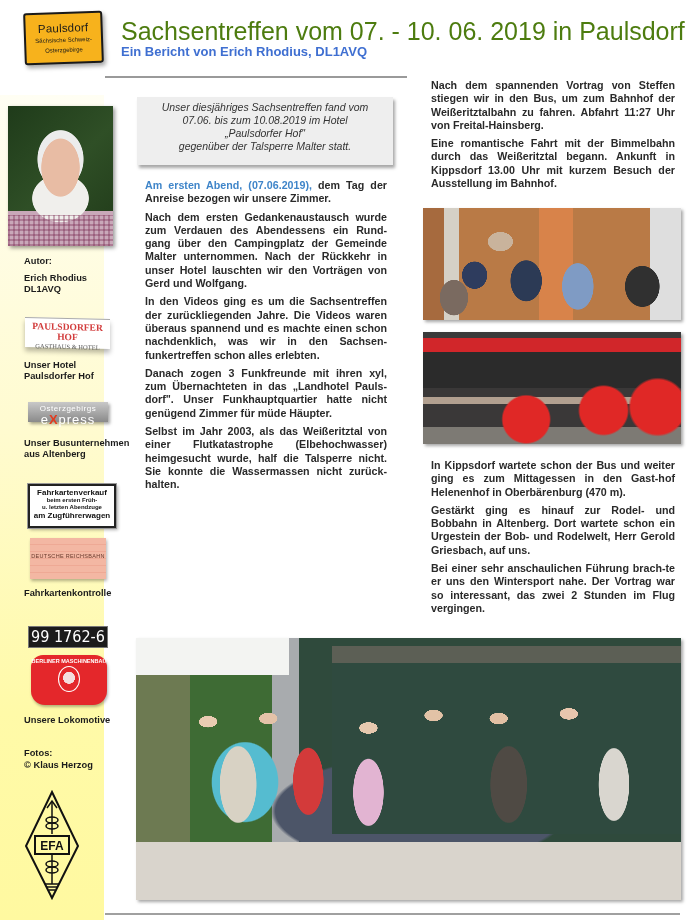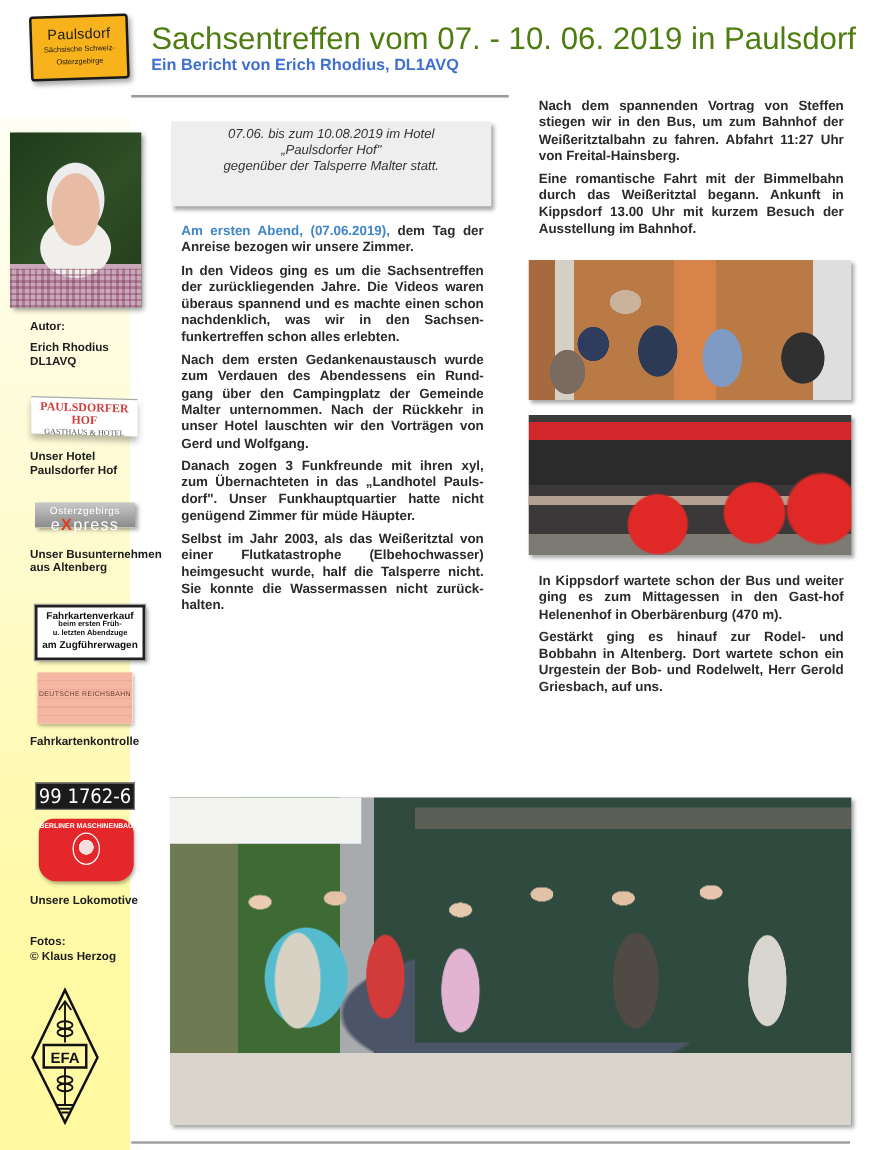--- a/index.html
+++ b/index.html
@@ -240,44 +240,46 @@
     <line x1="30" y1="64" x2="30" y2="94" stroke="#111" stroke-width="1.5"></line>
     <ellipse cx="30" cy="74" rx="6" ry="3" fill="none" stroke="#111" stroke-width="1.5"></ellipse>
     <ellipse cx="30" cy="80" rx="6" ry="3" fill="none" stroke="#111" stroke-width="1.5"></ellipse>
     <line x1="23" y1="94" x2="37" y2="94" stroke="#111" stroke-width="1.5"></line>
     <line x1="25" y1="97" x2="35" y2="97" stroke="#111" stroke-width="1.5"></line>
     <line x1="27" y1="100" x2="33" y2="100" stroke="#111" stroke-width="1.5"></line>
   </svg>
 </div>
 
 <div class="intro-box">
+  <div>Unser diesjähriges Sachsentreffen fand vom</div>
   <div>07.06. bis zum 10.08.2019 im Hotel</div>
   <div>„Paulsdorfer Hof"</div>
   <div>gegenüber der Talsperre Malter statt.</div>
 </div>
 
 <div class="col col-mid">
   <p><span class="hl">Am ersten Abend, (07.06.2019),</span><span> dem Tag der Anreise bezogen wir unsere Zimmer.</span></p>
+  <p>Nach dem ersten Gedankenaustausch wurde zum Verdauen des Abendessens ein Rund-gang über den Campingplatz der Gemeinde Malter unternommen. Nach der Rückkehr in unser Hotel lauschten wir den Vorträgen von Gerd und Wolfgang.</p>
   <p>In den Videos ging es um die Sachsentreffen der zurückliegenden Jahre. Die Videos waren überaus spannend und es machte einen schon nachdenklich, was wir in den Sachsen-funkertreffen  schon alles erlebten.</p>
-  <p>Nach dem ersten Gedankenaustausch wurde zum Verdauen des Abendessens ein Rund-gang über den Campingplatz der Gemeinde Malter unternommen. Nach der Rückkehr in unser Hotel lauschten wir den Vorträgen von Gerd und Wolfgang.</p>
   <p>Danach zogen 3 Funkfreunde mit ihren xyl, zum Übernachteten in das „Landhotel Pauls-dorf". Unser Funkhauptquartier hatte nicht genügend Zimmer für müde Häupter.</p>
   <p>Selbst im Jahr 2003, als das Weißeritztal von einer Flutkatastrophe (Elbehochwasser) heimgesucht wurde, half die Talsperre nicht. Sie konnte die Wassermassen nicht zurück-halten.</p>
 </div>
 
 <div class="col col-right">
   <p>Nach dem spannenden Vortrag von Steffen stiegen wir in den Bus, um zum Bahnhof der Weißeritztalbahn zu fahren. Abfahrt 11:27 Uhr von Freital-Hainsberg.</p>
   <p>Eine romantische Fahrt mit der Bimmelbahn durch das Weißeritztal begann. Ankunft in Kippsdorf 13.00 Uhr mit kurzem Besuch der Ausstellung im Bahnhof.</p>
 </div>
 
 <div class="photo photo-train-interior"></div>
 <div class="photo photo-locomotive"></div>
 
 <div class="col col-right2">
   <p>In Kippsdorf wartete schon der Bus und weiter ging es zum Mittagessen in den Gast-hof Helenenhof in Oberbärenburg  (470 m).</p>
   <p>Gestärkt ging es hinauf zur Rodel- und Bobbahn in Altenberg. Dort wartete schon ein Urgestein der Bob- und Rodelwelt, Herr Gerold Griesbach, auf uns.</p>
+  <p>Bei einer sehr anschaulichen Führung brach-te er uns den Wintersport nahe. Der Vortrag war so interessant, das zwei 2 Stunden im Flug vergingen.</p>
 </div>
 
 <div class="photo photo-group">
   <div class="sky"></div>
   <div class="train"></div>
   <div class="crowd"></div>
 </div>
 
 <div class="footer-rule"></div>
 

